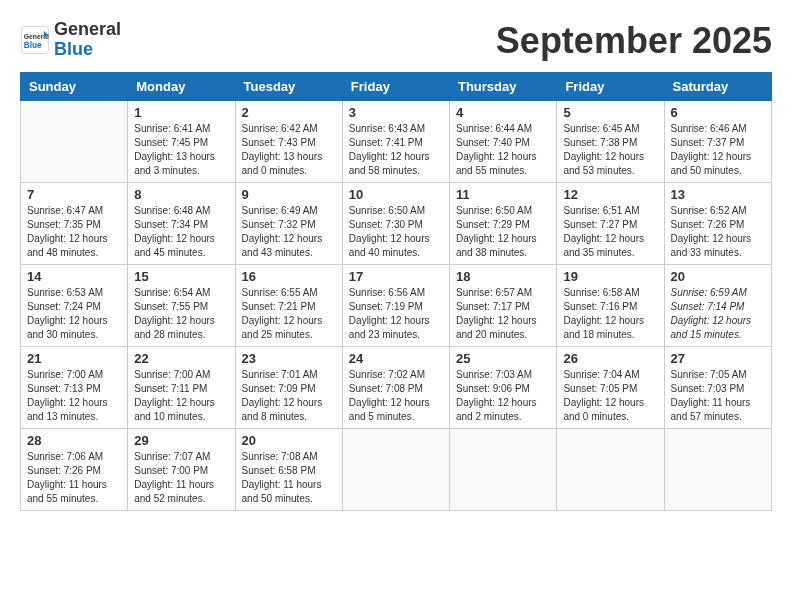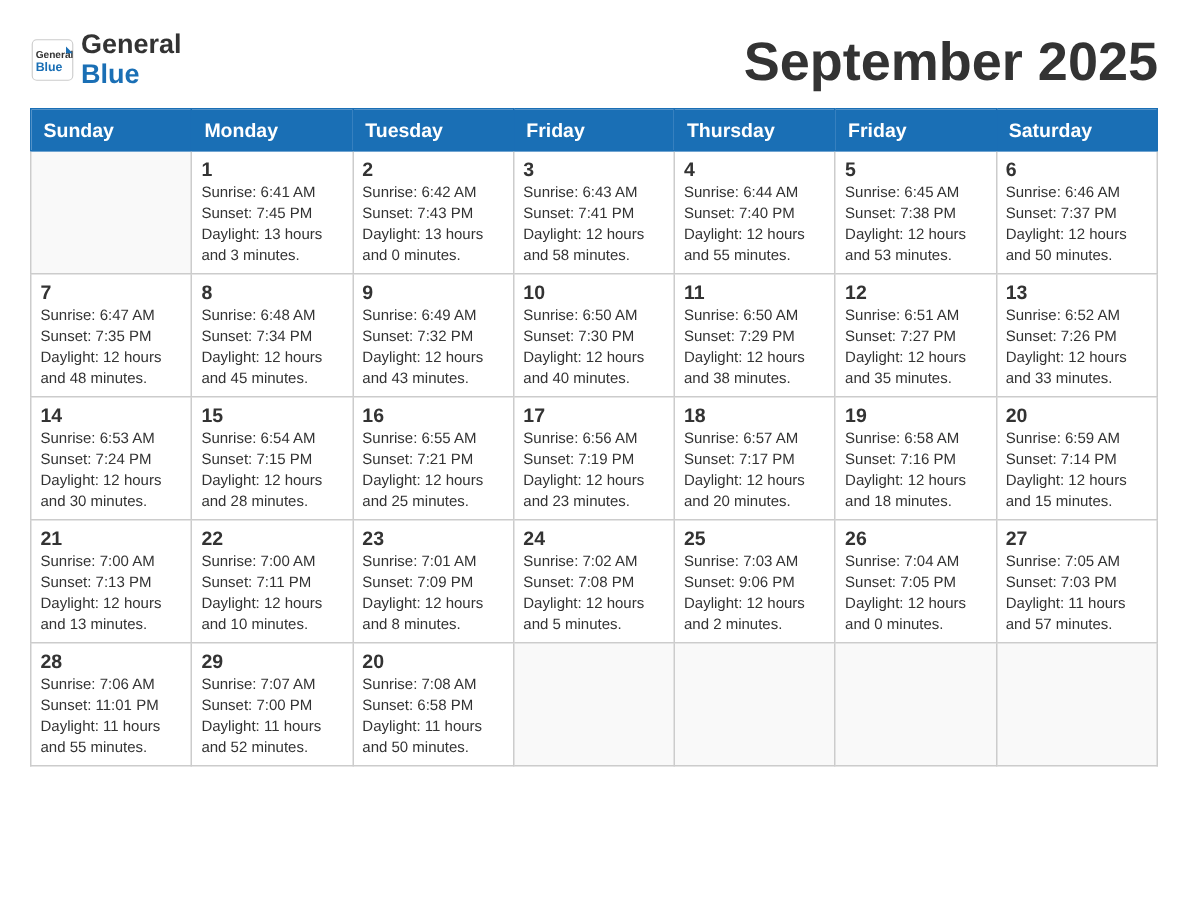--- a/index.html
+++ b/index.html
@@ -220,21 +220,21 @@
         <td>
           <span class="day-num">14</span>
           <div class="day-info" style="white-space: pre-line;">Sunrise: 6:53 AM
 Sunset: 7:24 PM
 Daylight: 12 hours
 and 30 minutes.</div>
         </td>
         <td>
           <span class="day-num">15</span>
           <div class="day-info" style="white-space: pre-line;">Sunrise: 6:54 AM
-Sunset: 7:15 PM
+Sunset: 7:55 PM
 Daylight: 12 hours
 and 28 minutes.</div>
         </td>
         <td>
           <span class="day-num">16</span>
           <div class="day-info" style="white-space: pre-line;">Sunrise: 6:55 AM
 Sunset: 7:21 PM
 Daylight: 12 hours
 and 25 minutes.</div>
         </td>
@@ -254,21 +254,21 @@
         </td>
         <td>
           <span class="day-num">19</span>
           <div class="day-info" style="white-space: pre-line;">Sunrise: 6:58 AM
 Sunset: 7:16 PM
 Daylight: 12 hours
 and 18 minutes.</div>
         </td>
         <td>
           <span class="day-num">20</span>
-          <div class="day-info" style="white-space: pre-line;">Sunrise: 6:59 AM
+          <div class="day-info" style="white-space: pre-line; font-style: italic;">Sunrise: 6:59 AM
 Sunset: 7:14 PM
 Daylight: 12 hours
 and 15 minutes.</div>
         </td>
       </tr>
       <tr>
         <td>
           <span class="day-num">21</span>
           <div class="day-info" style="white-space: pre-line;">Sunrise: 7:00 AM
 Sunset: 7:13 PM
@@ -315,21 +315,21 @@
           <div class="day-info" style="white-space: pre-line;">Sunrise: 7:05 AM
 Sunset: 7:03 PM
 Daylight: 11 hours
 and 57 minutes.</div>
         </td>
       </tr>
       <tr>
         <td>
           <span class="day-num">28</span>
           <div class="day-info" style="white-space: pre-line;">Sunrise: 7:06 AM
-Sunset: 11:01 PM
+Sunset: 7:26 PM
 Daylight: 11 hours
 and 55 minutes.</div>
         </td>
         <td>
           <span class="day-num">29</span>
           <div class="day-info" style="white-space: pre-line;">Sunrise: 7:07 AM
 Sunset: 7:00 PM
 Daylight: 11 hours
 and 52 minutes.</div>
         </td>

